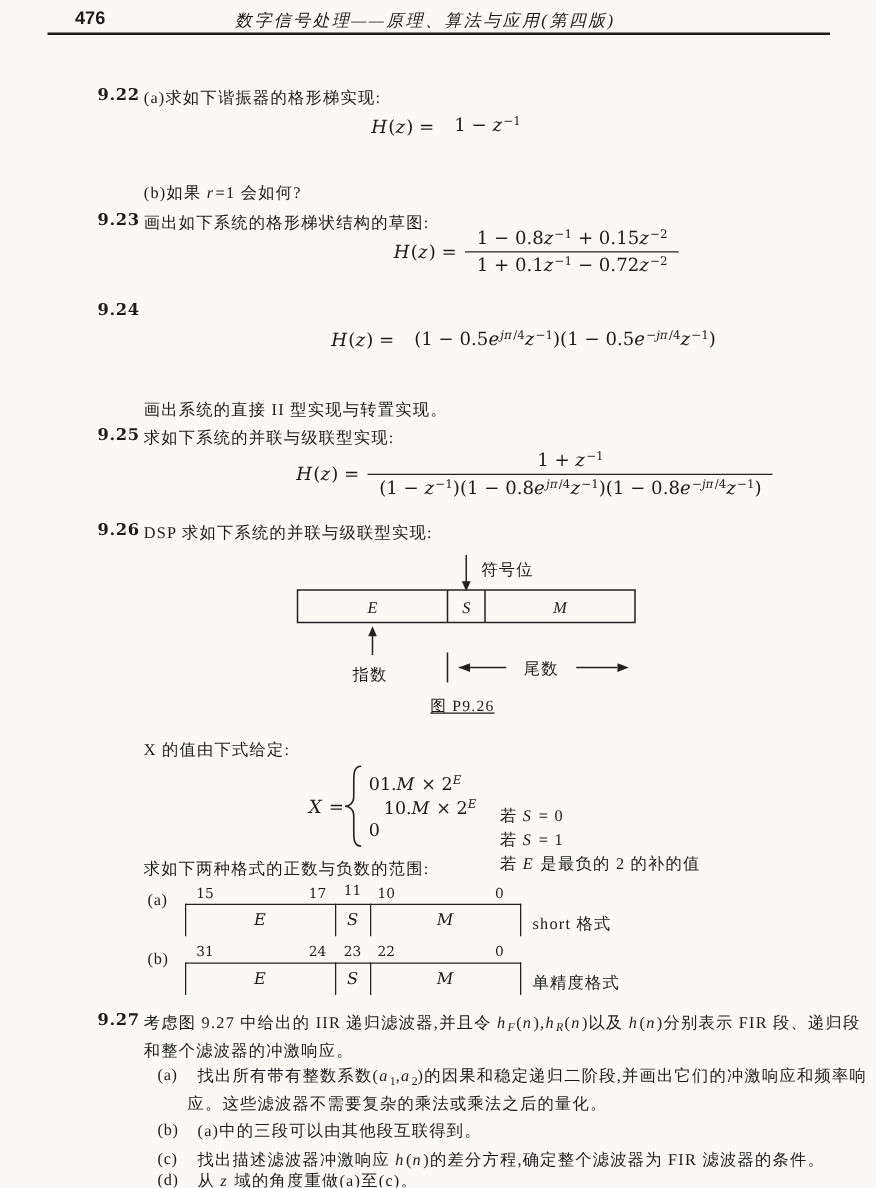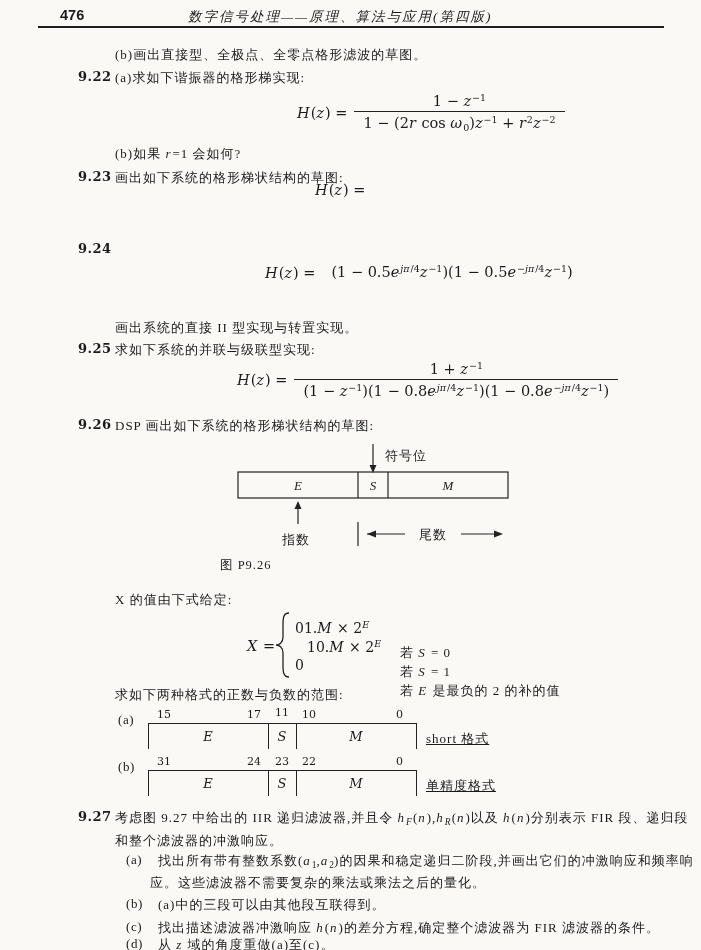--- a/index.html
+++ b/index.html
@@ -22,50 +22,52 @@
   sup{font-size:9.5px;vertical-align:5px;letter-spacing:0;}
   sub{font-size:9.5px;vertical-align:-3px;letter-spacing:0;}
   i{font-style:italic;padding-right:1px;}
   .case-val{font-size:14px;text-align:right;}
   .case-cond{font-size:13px;letter-spacing:1px;margin-top:24px;}
   .case-lhs{font-family:"DejaVu Serif",serif;font-size:14.5px;}
   .bitnum{font-family:"DejaVu Serif",serif;font-size:11px;}
   .cellL{font-family:"DejaVu Serif",serif;font-style:italic;font-size:13px;text-align:center;}
   .hline{height:0;border-top:1.2px solid #222;}
   .vline{width:0;border-left:1.2px solid #222;}
-  .fmt-name{font-size:13px;letter-spacing:1px;text-decoration:underline;}
-  .caption{font-size:12.5px;letter-spacing:1px;}
+  .fmt-name{font-size:13px;letter-spacing:1px;}
+  .caption{font-size:12.5px;letter-spacing:1px;text-align:center;text-decoration:underline;}
   svg text{font-family:"Liberation Serif","DejaVu Serif",serif;}
 </style>
 </head>
 <body>
 
 <div class="page">
 
   <span class="abs hdr-num" style="left:60px;top:7px">476</span>
   <span class="abs hdr-title" style="left:188px;top:8px">数字信号处理——原理、算法与应用(第四版)</span>
   <div class="abs hdr-rule" style="left:38px;top:26px;width:626px"></div>
 
-  <span class="abs line" style="left:115px;top:46px">(b)画出直接型、全极点、全零点格形滤波的草图。</span>
 
   <span class="abs pnum" style="left:78px;top:69px">9.22</span>
   <span class="abs line" style="left:115px;top:69px">(a)求如下谐振器的格形梯实现:</span>
   <div class="abs formula" style="left:297px;top:92px">
     <span class="lhs"><i>H</i>(<i>z</i>) =</span>
     <span class="frac">
       <span class="num">1 − <i>z</i><sup>−1</sup></span>
-      <span class="den">1 − (2<i>r</i> cos <i>ω</i><sub>0</sub>)<i>z</i><sup>−1</sup> + <i>r</i><sup>2</sup><i>z</i><sup>−2</sup></span>
     </span>
   </div>
   <span class="abs line" style="left:115px;top:145px">(b)如果 <i>r</i>=1 会如何?</span>
 
   <span class="abs pnum" style="left:78px;top:169px">9.23</span>
   <span class="abs line" style="left:115px;top:169px">画出如下系统的格形梯状结构的草图:</span>
   <div class="abs formula" style="left:315px;top:182px">
     <span class="lhs"><i>H</i>(<i>z</i>) =</span>
+    <span class="frac">
+      <span class="num">1 − 0.8<i>z</i><sup>−1</sup> + 0.15<i>z</i><sup>−2</sup></span>
+      <span class="den">1 + 0.1<i>z</i><sup>−1</sup> − 0.72<i>z</i><sup>−2</sup></span>
+    </span>
   </div>
 
   <span class="abs pnum" style="left:78px;top:241px">9.24</span>
   <div class="abs formula" style="left:265px;top:263px">
     <span class="lhs"><i>H</i>(<i>z</i>) =</span>
     <span class="frac">
       <span class="num">(1 − 0.5<i>e</i><sup><i>jπ</i>/4</sup><i>z</i><sup>−1</sup>)(1 − 0.5<i>e</i><sup>−<i>jπ</i>/4</sup><i>z</i><sup>−1</sup>)</span>
     </span>
   </div>
   <span class="abs line" style="left:115px;top:319px">画出系统的直接 II 型实现与转置实现。</span>
@@ -74,21 +76,21 @@
   <span class="abs line" style="left:115px;top:341px">求如下系统的并联与级联型实现:</span>
   <div class="abs formula" style="left:237px;top:360px">
     <span class="lhs"><i>H</i>(<i>z</i>) =</span>
     <span class="frac">
       <span class="num">1 + <i>z</i><sup>−1</sup></span>
       <span class="den">(1 − <i>z</i><sup>−1</sup>)(1 − 0.8<i>e</i><sup><i>jπ</i>/4</sup><i>z</i><sup>−1</sup>)(1 − 0.8<i>e</i><sup>−<i>jπ</i>/4</sup><i>z</i><sup>−1</sup>)</span>
     </span>
   </div>
 
   <span class="abs pnum" style="left:78px;top:417px">9.26</span>
-  <span class="abs line" style="left:115px;top:417px">DSP 画出如下系统的格形梯状结构的草图:</span>
+  <span class="abs line" style="left:115px;top:417px">DSP 求如下系统的并联与级联型实现:</span>
 
   <svg class="abs" style="left:220px;top:440px" width="300" height="118" viewBox="0 0 300 118">
     <g stroke="#222" stroke-width="1.2" fill="none">
       <line x1="153" y1="4" x2="153" y2="26"></line>
       <rect x="18" y="32" width="270" height="26"></rect>
       <line x1="138" y1="32" x2="138" y2="58"></line>
       <line x1="168" y1="32" x2="168" y2="58"></line>
       <line x1="78" y1="84" x2="78" y2="68"></line>
       <line x1="138" y1="82" x2="138" y2="106"></line>
       <line x1="147" y1="94" x2="185" y2="94"></line>

